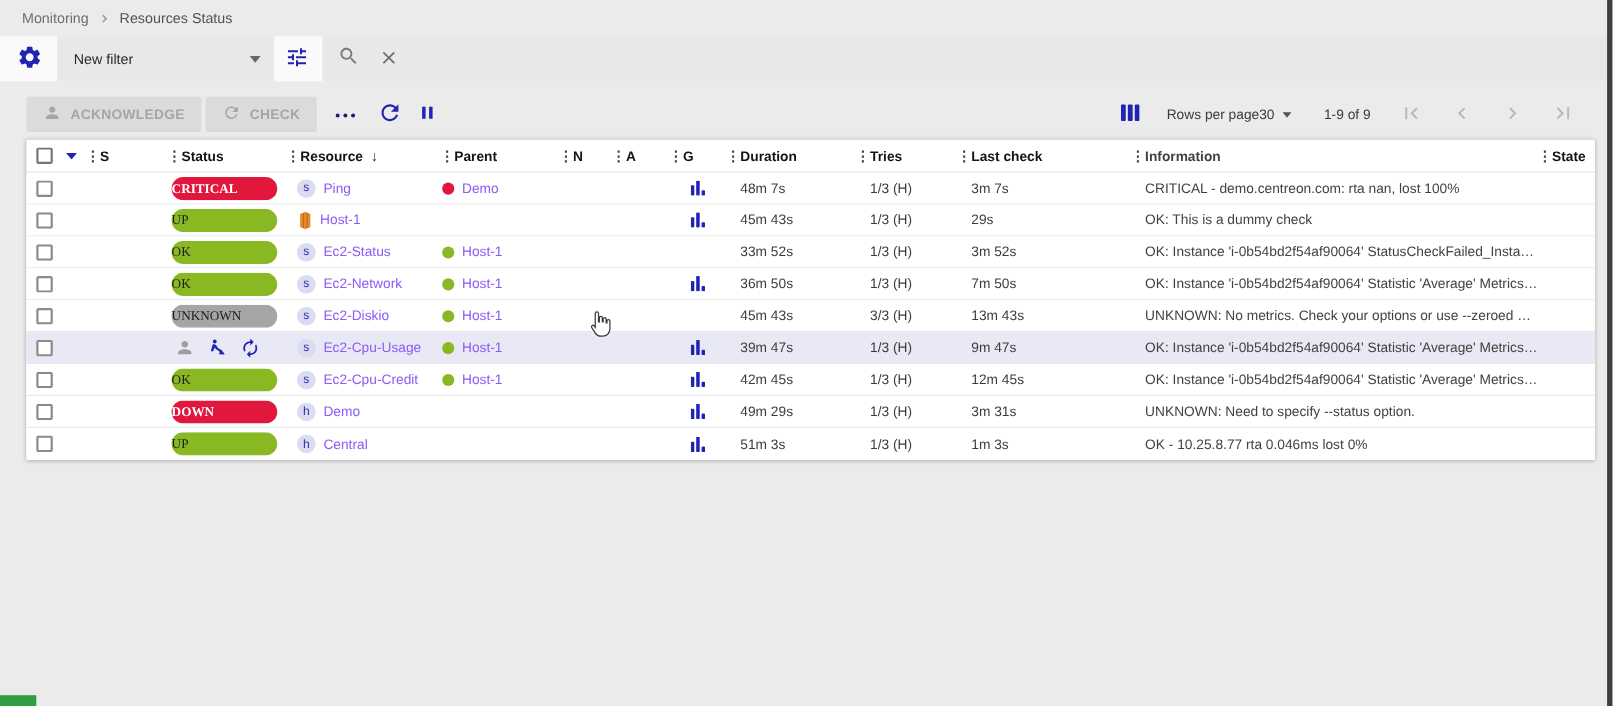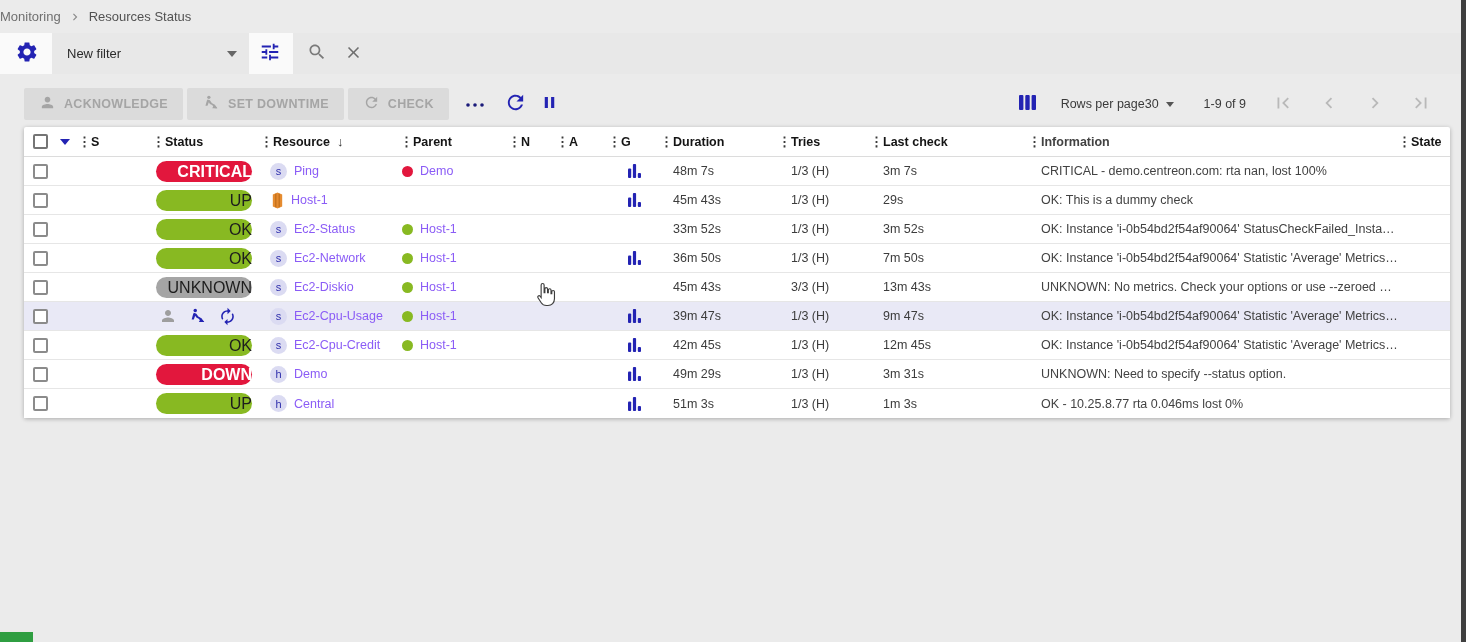--- a/index.html
+++ b/index.html
@@ -1,21 +1,21 @@
 <!DOCTYPE html>
 <html style="--primary-blue: #2323b3; --critical-red: #e2173d; --success-green: #88b922; --unknown-gray: #a5a5a5; --selected-row: #e9e9f6; --aws-orange: #e58b2f;"><head>
 <meta charset="utf-8">
 <title>Resources Status</title>
 <style>
   html,body{margin:0;padding:0;}
   body{font-family:"Liberation Sans",sans-serif;background:#d6d6d6;}
   .screen{position:relative;width:1466px;height:642px;background:#ebebeb;overflow:hidden;}
 
   
-  .breadcrumb{height:33px;display:flex;align-items:center;gap:7px;font-size:13px;color:#6f6f6f;}
+  .breadcrumb{height:33px;display:flex;align-items:center;padding-left:20px;gap:7px;font-size:13px;color:#6f6f6f;}
   .bc-page{color:#525252;}
   .bc-chev{display:flex;align-items:center;}
 
   
   .filter-bar{height:41px;background:#fafafa;display:flex;align-items:center;padding-left:10px;}
   .iconbtn{width:34px;height:34px;display:flex;align-items:center;justify-content:center;background:transparent;border:none;cursor:pointer;}
   .filter-select{width:170px;height:41px;background:#e8e8e8;display:flex;align-items:center;justify-content:space-between;padding:0 12px 0 15px;margin-left:8px;font-size:13px;color:#2b2b2b;cursor:pointer;}
   .caret-down{width:0;height:0;border-left:5px solid transparent;border-right:5px solid transparent;border-top:6px solid #666;}
   .searchbox{flex:1;height:41px;background:#e8e8e8;margin-left:6px;display:flex;align-items:center;padding:0 14px 0 14px;gap:14px;}
   .searchbox input{flex:1;border:none;background:transparent;outline:none;font-family:"Liberation Sans",sans-serif;font-size:14px;color:#333;}
@@ -53,21 +53,21 @@
   .c-a{width:52px;display:flex;align-items:center;}
   .c-g{width:52px;display:flex;align-items:center;justify-content:center;}
   .c-dur{width:118px;padding-left:13px;}
   .c-tries{width:92px;padding-left:13px;}
   .c-last{width:158px;padding-left:13px;}
   .c-info{flex:1 1 auto;min-width:0;padding-left:13px;text-overflow:ellipsis;color:#424242;}
   .c-state{width:52px;}
   .cb{width:15px;height:15px;border:2px solid #8b8b8b;border-radius:2px;background:#fff;box-sizing:border-box;}
   .thead .cb{border-color:#757575;}
   .selectall-caret{width:0;height:0;border-left:5px solid transparent;border-right:5px solid transparent;border-top:6px solid var(--primary-blue,#2323b3);margin-left:6px;cursor:pointer;}
-  .chip{display:inline-block;width:96px;height:21px;line-height:21px;text-align:right;border-radius:11px;font-size:16px;margin-left:4px;color:#1d1d1d;}
+  .chip{display:inline-block;width:96px;height:21px;line-height:21px;text-align:left;border-radius:11px;font-size:12px;margin-left:4px;color:#1d1d1d;font-family:Liberation Serif, serif;}
   .chip-critical{background:var(--critical-red,#e2173d);color:#fff;font-weight:bold;}
   .chip-success{background:var(--success-green,#88b922);}
   .chip-unknown{background:var(--unknown-gray,#a5a5a5);}
   .status-icons{display:flex;align-items:center;gap:11px;margin-left:7px;}
   .sicon{display:flex;align-items:center;}
   .badge{width:17px;height:17px;border-radius:50%;background:#dbdbf2;color:#2c2cab;font-size:11px;display:inline-flex;align-items:center;justify-content:center;margin-right:7px;flex-shrink:0;}
   .res-aws{display:inline-flex;margin-right:6px;}
   .rname,.pname{color:#8b5cf6;}
   .pdot{width:11px;height:11px;border-radius:50%;margin-right:7px;flex-shrink:0;}
 
@@ -126,30 +126,20 @@
   </div>
 
   <div class="toolbar">
     <button class="btn" disabled="">
       <span>
         <svg width="17" height="17" viewBox="0 0 24 24" fill="#a5a5a5">
             <path d="M12 12c2.21 0 4-1.79 4-4s-1.79-4-4-4-4 1.79-4 4 1.79 4 4 4zm0 2c-2.67 0-8 1.34-8 4v2h16v-2c0-2.66-5.33-4-8-4z"></path>
           </svg>
       </span>
       <span>ACKNOWLEDGE</span>
-    </button>
-    <button class="btn" disabled="">
-      <span>
-        <svg width="18" height="17" viewBox="0 0 24 24" fill="#a5a5a5">
-            <circle cx="9" cy="4.6" r="2.3"></circle>
-            <path d="M7.2 7.7l3.3 1.2 2.6 3.8 3 1.6 4.6 5.7h-3.4l-3.7-4.3-3.1-1.7-1.6-2.2-1.8 4.7H4.2l2-7.2z"></path>
-            <path d="M13.8 20l3.1-5.5 4.1 5.5z"></path>
-          </svg>
-      </span>
-      <span>SET DOWNTIME</span>
     </button>
     <button class="btn" disabled="">
       <span>
         <svg width="17" height="17" viewBox="0 0 24 24" fill="#a5a5a5">
             <path d="M17.65 6.35C16.2 4.9 14.21 4 12 4c-4.42 0-7.99 3.58-7.99 8s3.57 8 7.99 8c3.73 0 6.84-2.55 7.73-6h-2.08c-.82 2.33-3.04 4-5.65 4-3.31 0-6-2.69-6-6s2.69-6 6-6c1.66 0 3.14.69 4.22 1.78L13 11h7V4l-2.35 2.35z"></path>
           </svg>
       </span>
       <span>CHECK</span>
     </button>
     <button class="more-btn">

